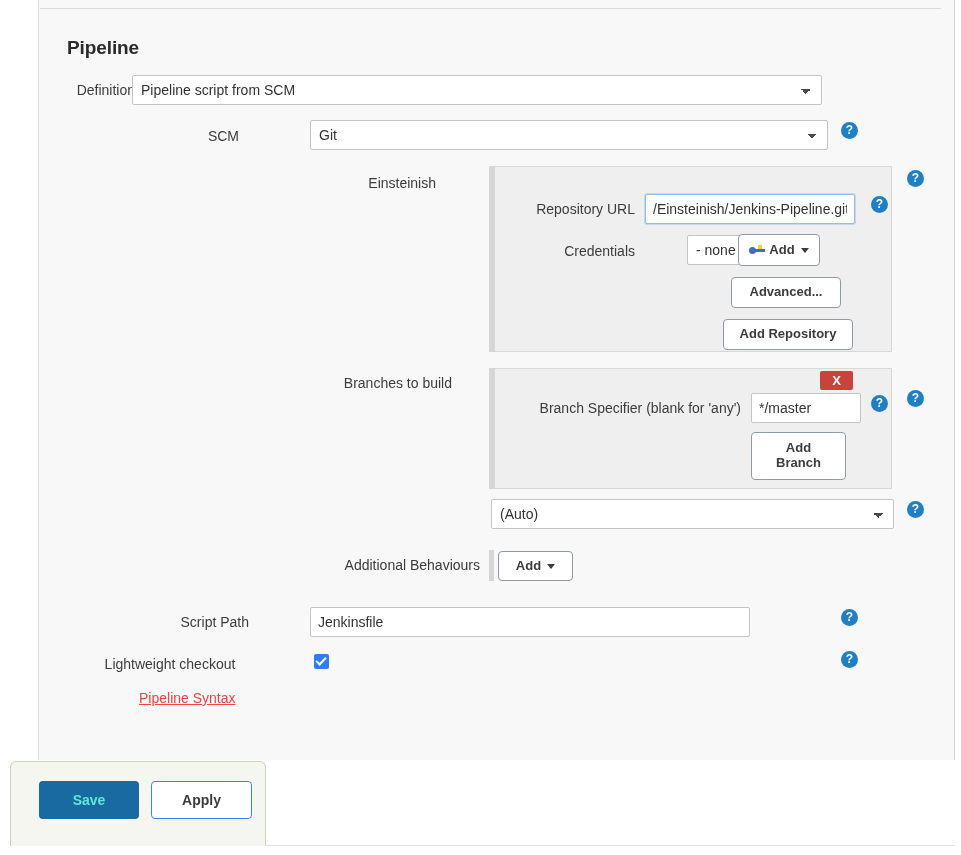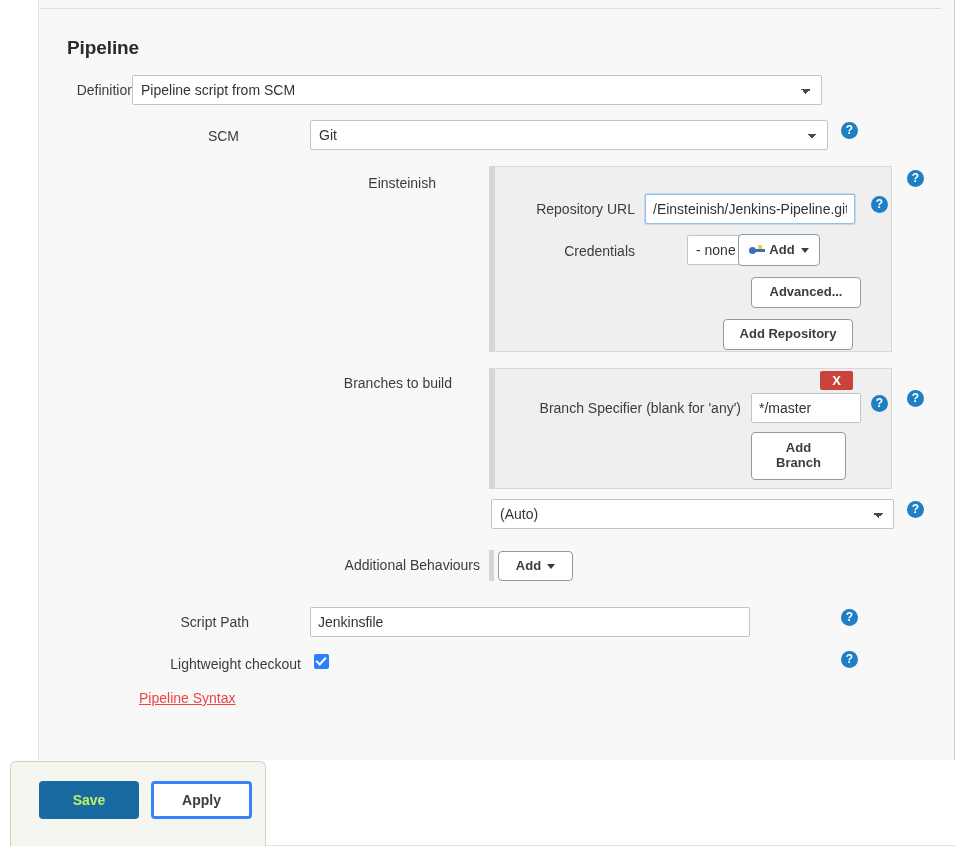--- a/index.html
+++ b/index.html
@@ -248,34 +248,34 @@
   }
   .btn-save {
     position: absolute;
     left: 28px;
     top: 19px;
     width: 100px;
     height: 38px;
     background: #1a6aa2;
     border: none;
     border-radius: 4px;
-    color: #bef264;
+    color: #5eead4;
     font-size: 14px;
     font-weight: bold;
     font-family: "Liberation Sans", sans-serif;
     cursor: pointer;
   }
   .btn-apply {
     position: absolute;
     left: 140px;
     top: 19px;
     width: 101px;
     height: 38px;
     background: #ffffff;
-    border: 3px solid #3b82f6;
+    border: 1px solid #3b82f6;
     border-radius: 4px;
     color: #3c3c3c;
     font-size: 14px;
     font-weight: bold;
     font-family: "Liberation Sans", sans-serif;
     cursor: pointer;
   }
 </style>
 </head>
 <body>
@@ -312,21 +312,21 @@
     <div class="btn" style="position:absolute;left:243px;top:67px;width:82px;height:32px;">
       <span class="key-icon">
           <span class="k-head"></span>
           <span class="k-shaft"></span>
           <span class="k-tooth"></span>
         </span>
       <span>Add</span>
       <span class="caret"></span>
     </div>
 
-    <div class="btn" style="position:absolute;left:256px;top:110px;width:110px;height:31px;">
+    <div class="btn" style="position:absolute;left:236px;top:110px;width:110px;height:31px;">
       <span>Advanced...</span>
     </div>
 
     <div class="btn" style="position:absolute;left:228px;top:152px;width:130px;height:31px;">
       <span>Add Repository</span>
     </div>
   </div>
   <div class="help" style="left:868px;top:170px;">?</div>
 
   <div class="lbl" style="left:0px;top:375px;width:413px;">Branches to build</div>
@@ -356,21 +356,21 @@
   <div class="block-bar" style="left:450px;top:550px;height:31px;"></div>
   <div class="btn" style="position:absolute;left:459px;top:551px;width:75px;height:30px;">
     <span>Add</span>
     <span class="caret"></span>
   </div>
 
   <div class="lbl" style="left:17px;top:614px;width:193px;">Script Path</div>
   <input class="txt" style="position: absolute; left: 271px; top: 607px; width: 440px;" value="Jenkinsfile">
   <div class="help" style="left:802px;top:609px;">?</div>
 
-  <div class="lbl" style="left:0px;top:656px;width:262px;">Lightweight checkout</div>
+  <div class="lbl" style="left:0px;top:656px;width:262px;text-align:center;">Lightweight checkout</div>
   <div class="cbox" style="left:275px;top:654px;"></div>
   <div class="help" style="left:802px;top:651px;">?</div>
 
   <div class="link" style="left:100px;top:690px;">Pipeline Syntax</div>
 
 </div>
 
 <div class="action-bar">
   <button class="btn-save">Save</button>
   <button class="btn-apply">Apply</button>

